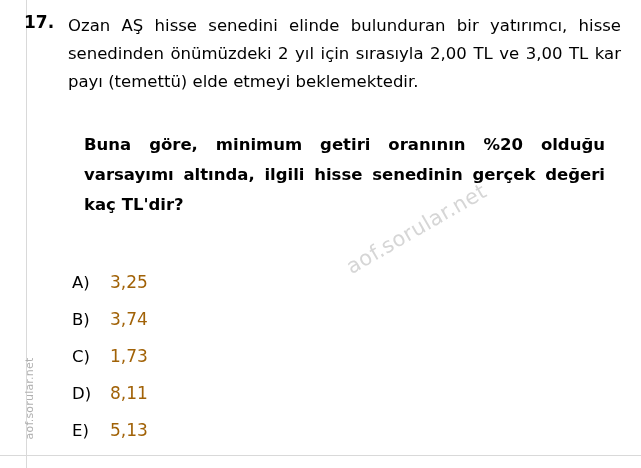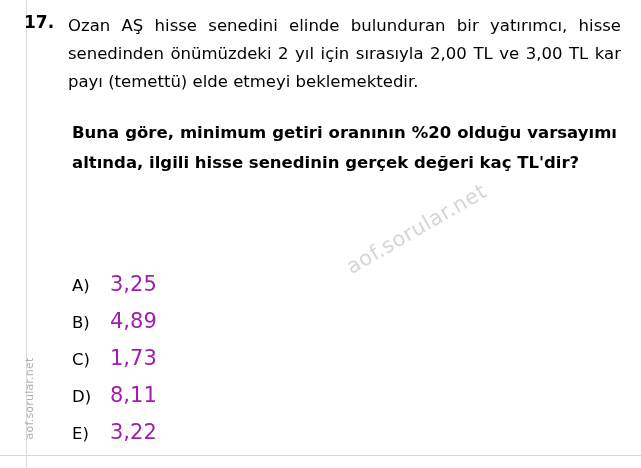--- a/index.html
+++ b/index.html
@@ -75,42 +75,42 @@
     text-justify: inter-word;
     margin: 0;
   }
   .para-bold {
     font-size: 16.5px;
     line-height: 30px;
     color: #000000;
     font-weight: bold;
     text-align: justify;
     text-justify: inter-word;
-    margin: 4px;
+    margin: 16px;
     padding-top: 18px;
   }
   .options {
     position: absolute;
     left: 72px;
     top: 272px;
     width: 300px;
   }
   .option-row {
     display: flex;
     align-items: baseline;
     height: 37px;
   }
   .opt-letter {
     width: 38px;
     font-size: 16.5px;
     color: #000000;
   }
   .opt-text {
-    font-size: 21px;
-    color: #a21caf;
+    font-size: 17px;
+    color: #a16207;
   }
   .wm-diag {
     position: absolute;
     left: 342px;
     top: 258px;
     font-size: 21px;
     color: #d6d6d6;
     transform: rotate(-30deg);
     transform-origin: left top;
     white-space: nowrap;
@@ -135,31 +135,31 @@
     <p class="para-bold">Buna göre, minimum getiri oranının %20 olduğu varsayımı altında, ilgili hisse senedinin gerçek değeri kaç TL'dir?</p>
   </div>
 
   <div class="options">
     <div class="option-row">
       <span class="opt-letter">A)</span>
       <span class="opt-text">3,25</span>
     </div>
     <div class="option-row">
       <span class="opt-letter">B)</span>
-      <span class="opt-text">4,89</span>
+      <span class="opt-text">3,74</span>
     </div>
     <div class="option-row">
       <span class="opt-letter">C)</span>
       <span class="opt-text">1,73</span>
     </div>
     <div class="option-row">
       <span class="opt-letter">D)</span>
       <span class="opt-text">8,11</span>
     </div>
     <div class="option-row">
       <span class="opt-letter">E)</span>
-      <span class="opt-text">3,22</span>
+      <span class="opt-text">5,13</span>
     </div>
   </div>
 
   <div class="wm-diag">aof.sorular.net</div>
 
 </div>
 
 </body></html>

